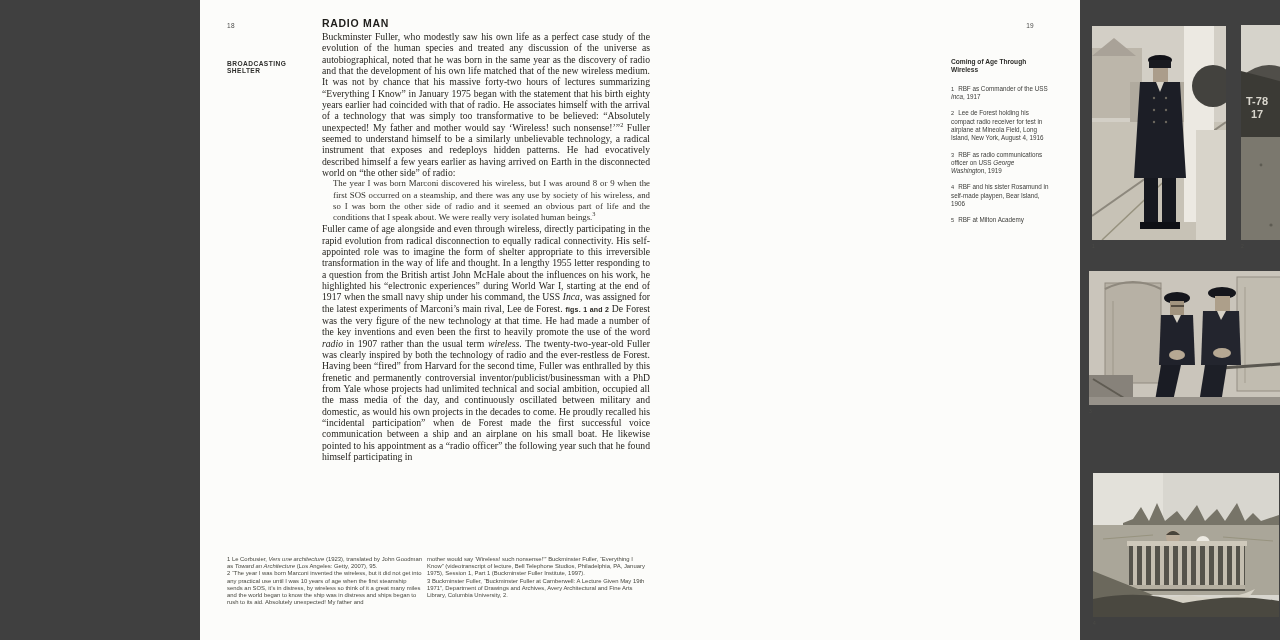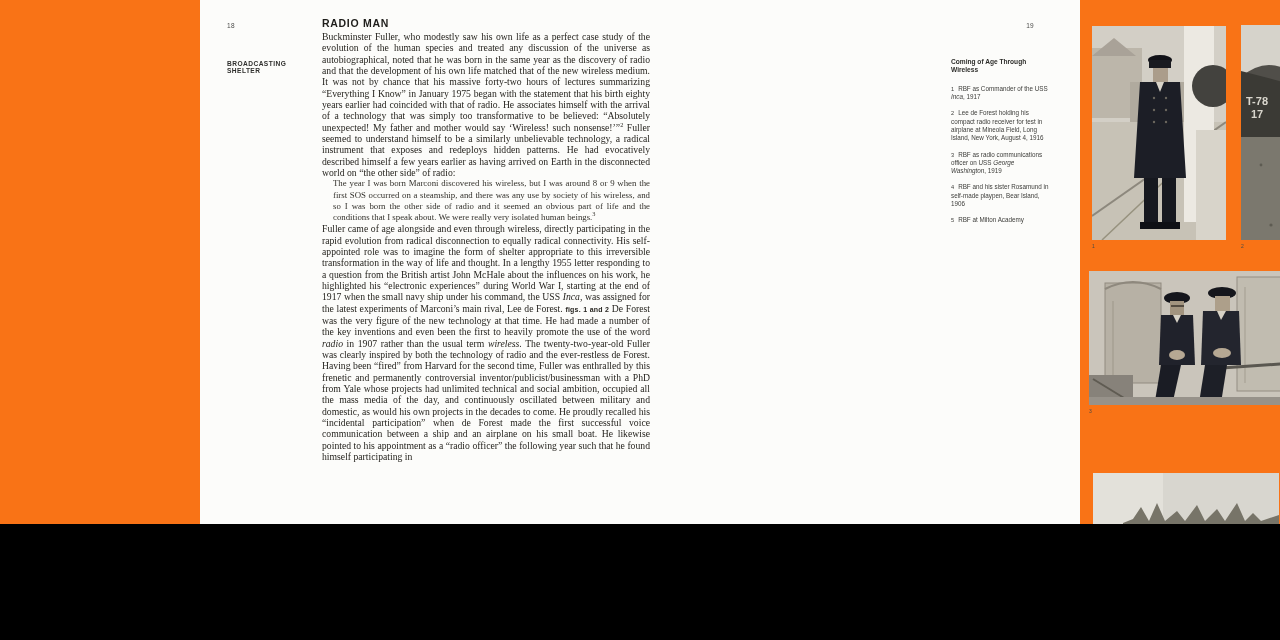--- a/index.html
+++ b/index.html
@@ -1,16 +1,16 @@
 <!DOCTYPE html>
 <html><head>
 <meta charset="utf-8">
 <style>
   html,body{margin:0;padding:0;background:#000;}
-  .canvas{position:relative;width:1280px;height:524px;background:#f97316;overflow:hidden;
+  .canvas{position:relative;width:1280px;height:640px;background:#404040;overflow:hidden;
           font-family:"Liberation Sans",sans-serif;}
   .spread{position:absolute;left:200px;top:0;width:880px;height:640px;background:#fcfcfa;}
   .page{position:absolute;top:0;height:640px;}
   .page-left{left:0;width:440px;}
   .page-right{left:426px;width:440px;}
 
   .pnum{position:absolute;font-size:6.5px;color:#4b4b49;letter-spacing:.3px;}
   .pnum-left{left:27px;top:22px;}
   .pnum-right{right:32px;top:22px;}
 

